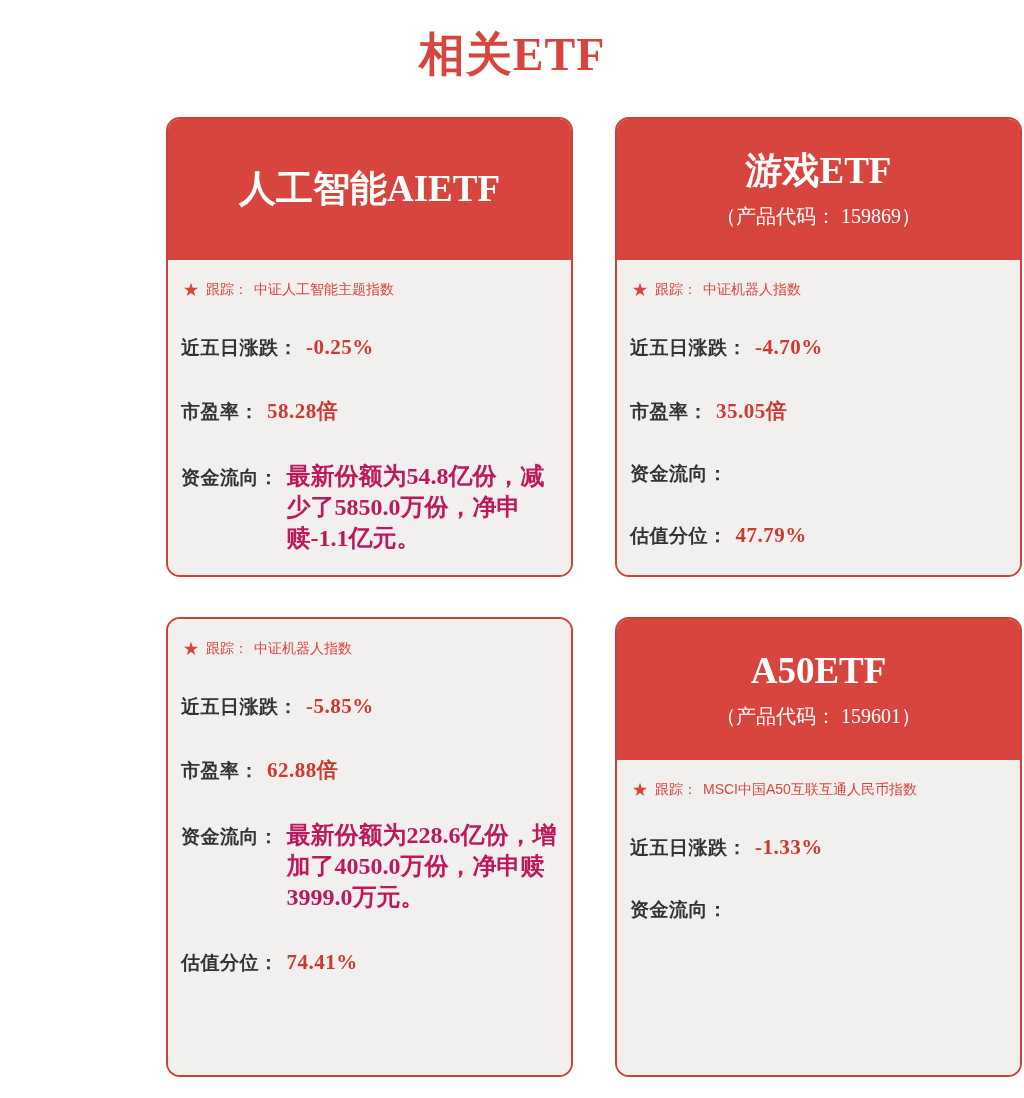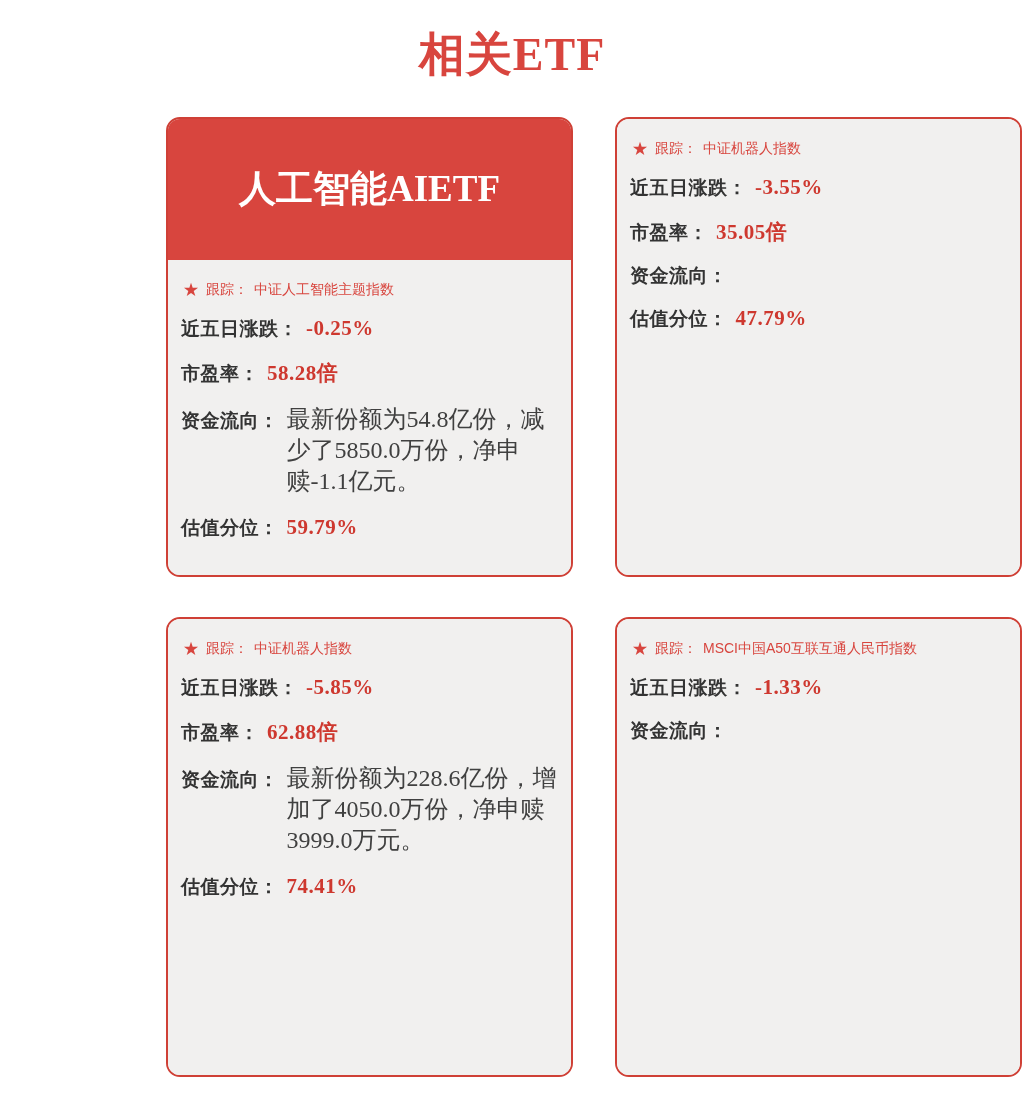--- a/index.html
+++ b/index.html
@@ -77,41 +77,41 @@
   }
   .star {
     font-size: 16px;
     margin-right: 7px;
     line-height: 1;
   }
   .track-label { margin-right: 6px; }
   .row {
     display: flex;
     align-items: baseline;
-    margin-top: 17px;
+    margin-top: 36px;
   }
   .row-label {
     color: #333333;
     font-size: 19px;
     font-weight: bold;
     white-space: nowrap;
     margin-right: 8px;
     letter-spacing: 0.5px;
   }
   .row-value {
     color: #ce382f;
     font-size: 21px;
     font-weight: bold;
     font-family: "Liberation Serif", "DejaVu Serif", serif;
     letter-spacing: 0.5px;
   }
   .flow-value {
-    color: #404040;
+    color: #be185d;
     font-size: 24px;
-    font-weight: normal;
+    font-weight: bold;
     font-family: "Liberation Serif", "DejaVu Serif", serif;
     line-height: 1.3;
     flex: 1;
   }
 </style>
 </head>
 <body>
 
 <h1 class="page-title">相关ETF</h1>
 
@@ -140,29 +140,33 @@
         <span class="flow-value">最新份额为54.8亿份，减少了5850.0万份，净申赎-1.1亿元。</span>
       </div>
       <div class="row">
         <span class="row-label">估值分位：</span>
         <span class="row-value">59.79%</span>
       </div>
     </div>
   </section>
 
   <section class="card">
+    <header class="card-header">
+      <h2 class="etf-name">游戏ETF</h2>
+      <div class="etf-code">（产品代码： 159869）</div>
+    </header>
     <div class="card-body">
       <div class="track-row">
         <span class="star">★</span>
         <span class="track-label">跟踪：</span>
         <span class="track-value">中证机器人指数</span>
       </div>
       <div class="row">
         <span class="row-label">近五日涨跌：</span>
-        <span class="row-value">-3.55%</span>
+        <span class="row-value">-4.70%</span>
       </div>
       <div class="row">
         <span class="row-label">市盈率：</span>
         <span class="row-value">35.05倍</span>
       </div>
       <div class="row">
         <span class="row-label">资金流向：</span>
       </div>
       <div class="row">
         <span class="row-label">估值分位：</span>
@@ -191,20 +195,24 @@
         <span class="flow-value">最新份额为228.6亿份，增加了4050.0万份，净申赎3999.0万元。</span>
       </div>
       <div class="row">
         <span class="row-label">估值分位：</span>
         <span class="row-value">74.41%</span>
       </div>
     </div>
   </section>
 
   <section class="card">
+    <header class="card-header">
+      <h2 class="etf-name">A50ETF</h2>
+      <div class="etf-code">（产品代码： 159601）</div>
+    </header>
     <div class="card-body">
       <div class="track-row">
         <span class="star">★</span>
         <span class="track-label">跟踪：</span>
         <span class="track-value">MSCI中国A50互联互通人民币指数</span>
       </div>
       <div class="row">
         <span class="row-label">近五日涨跌：</span>
         <span class="row-value">-1.33%</span>
       </div>

